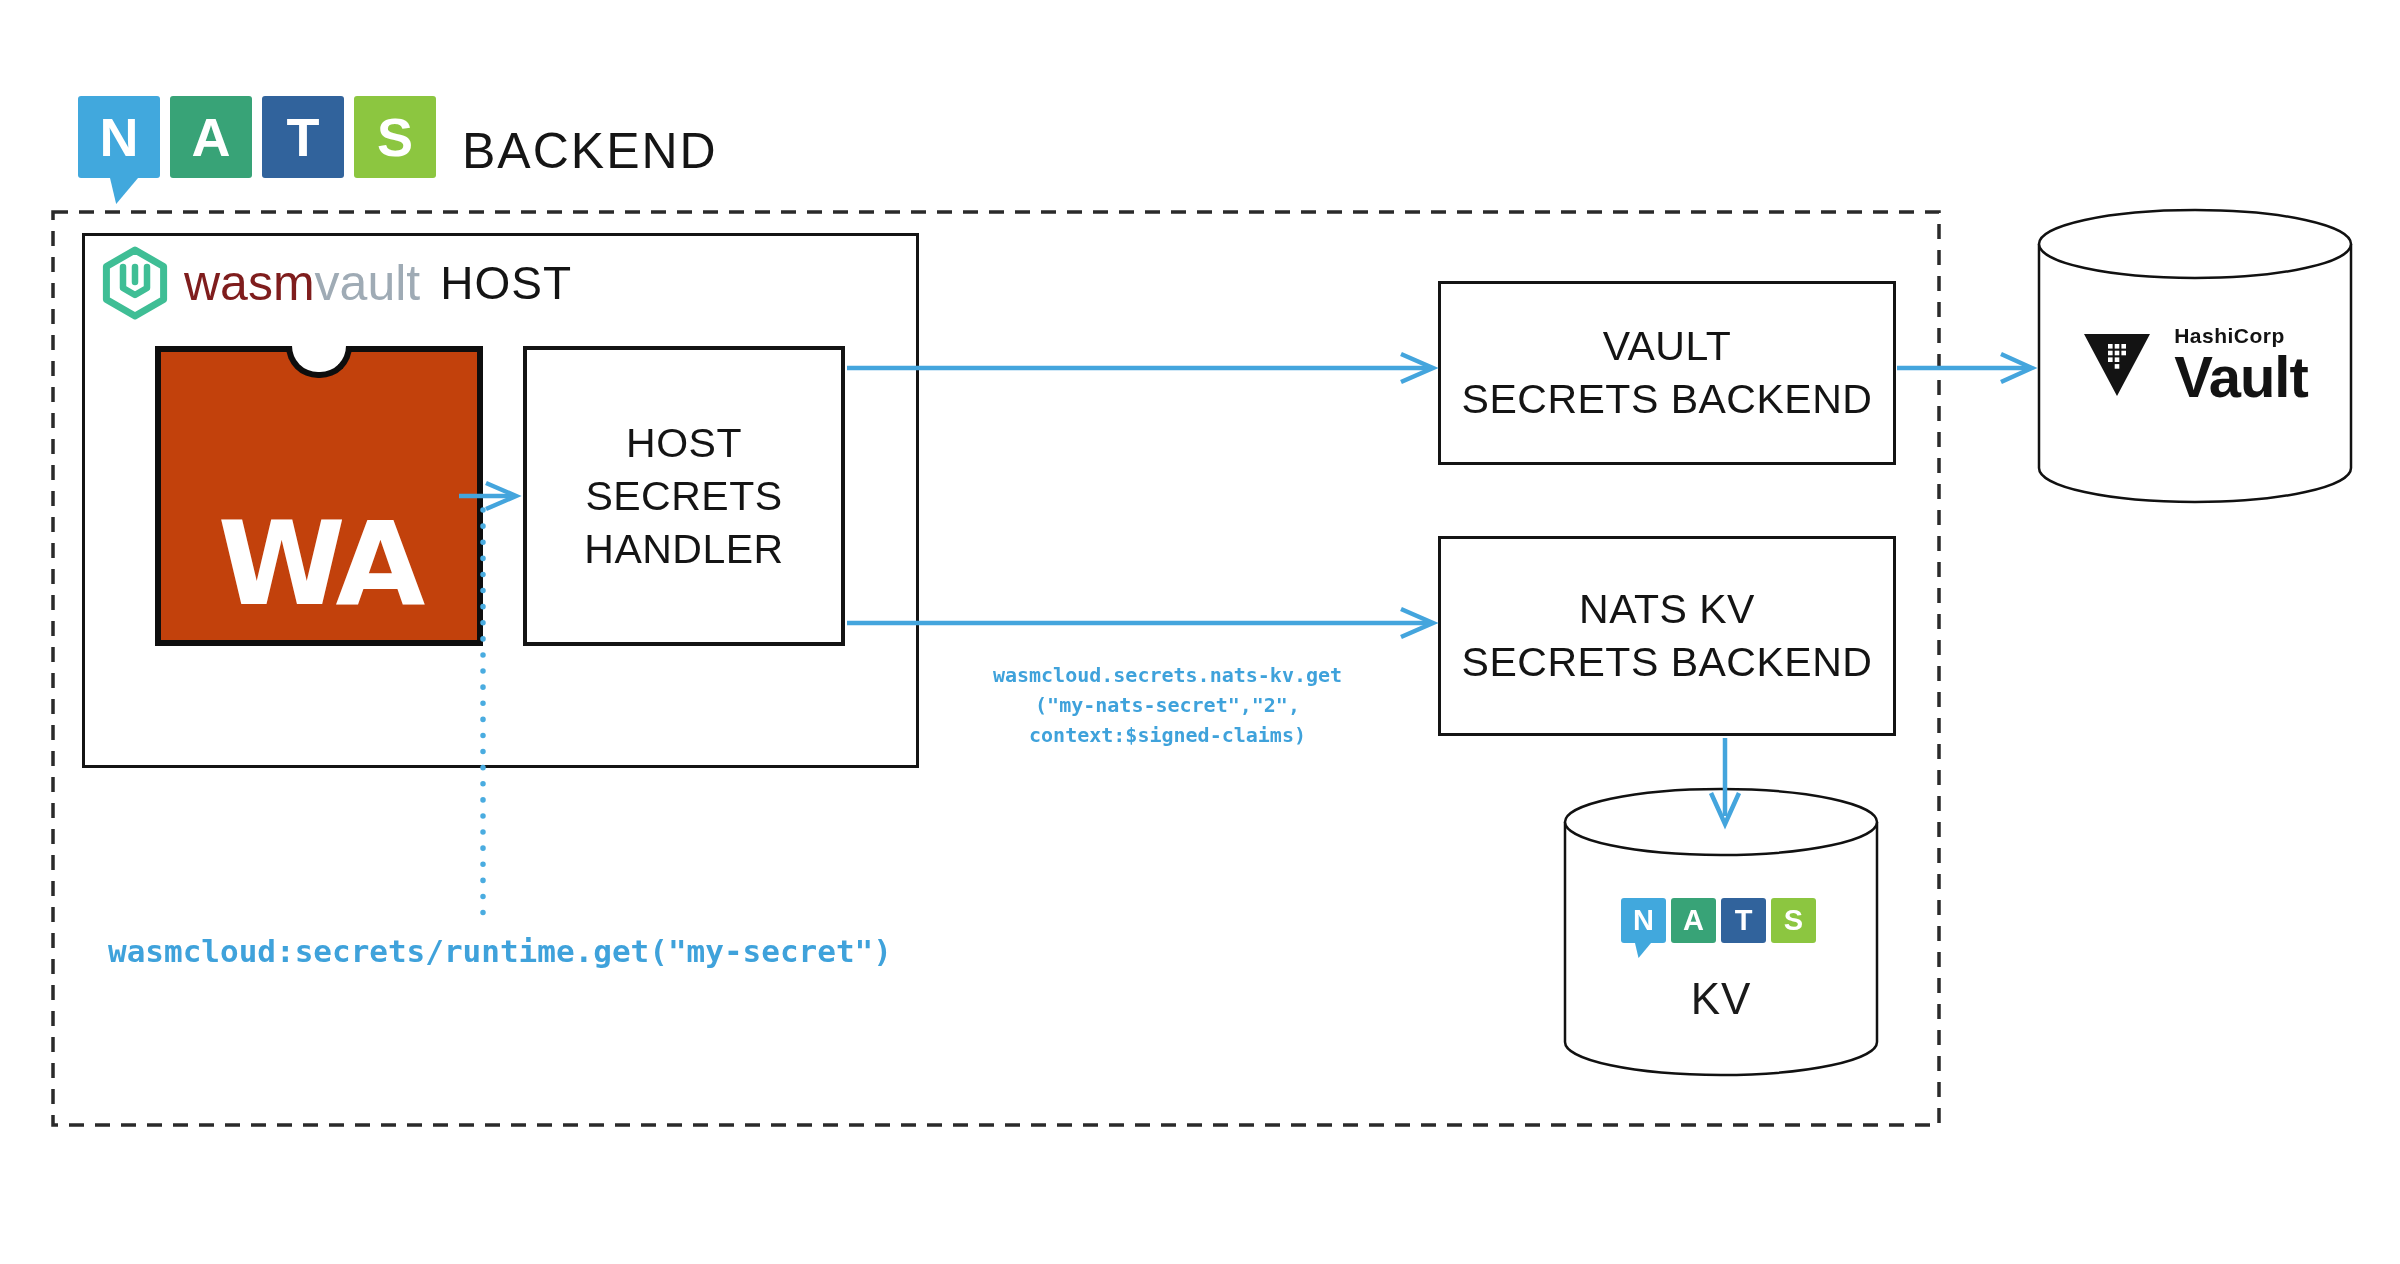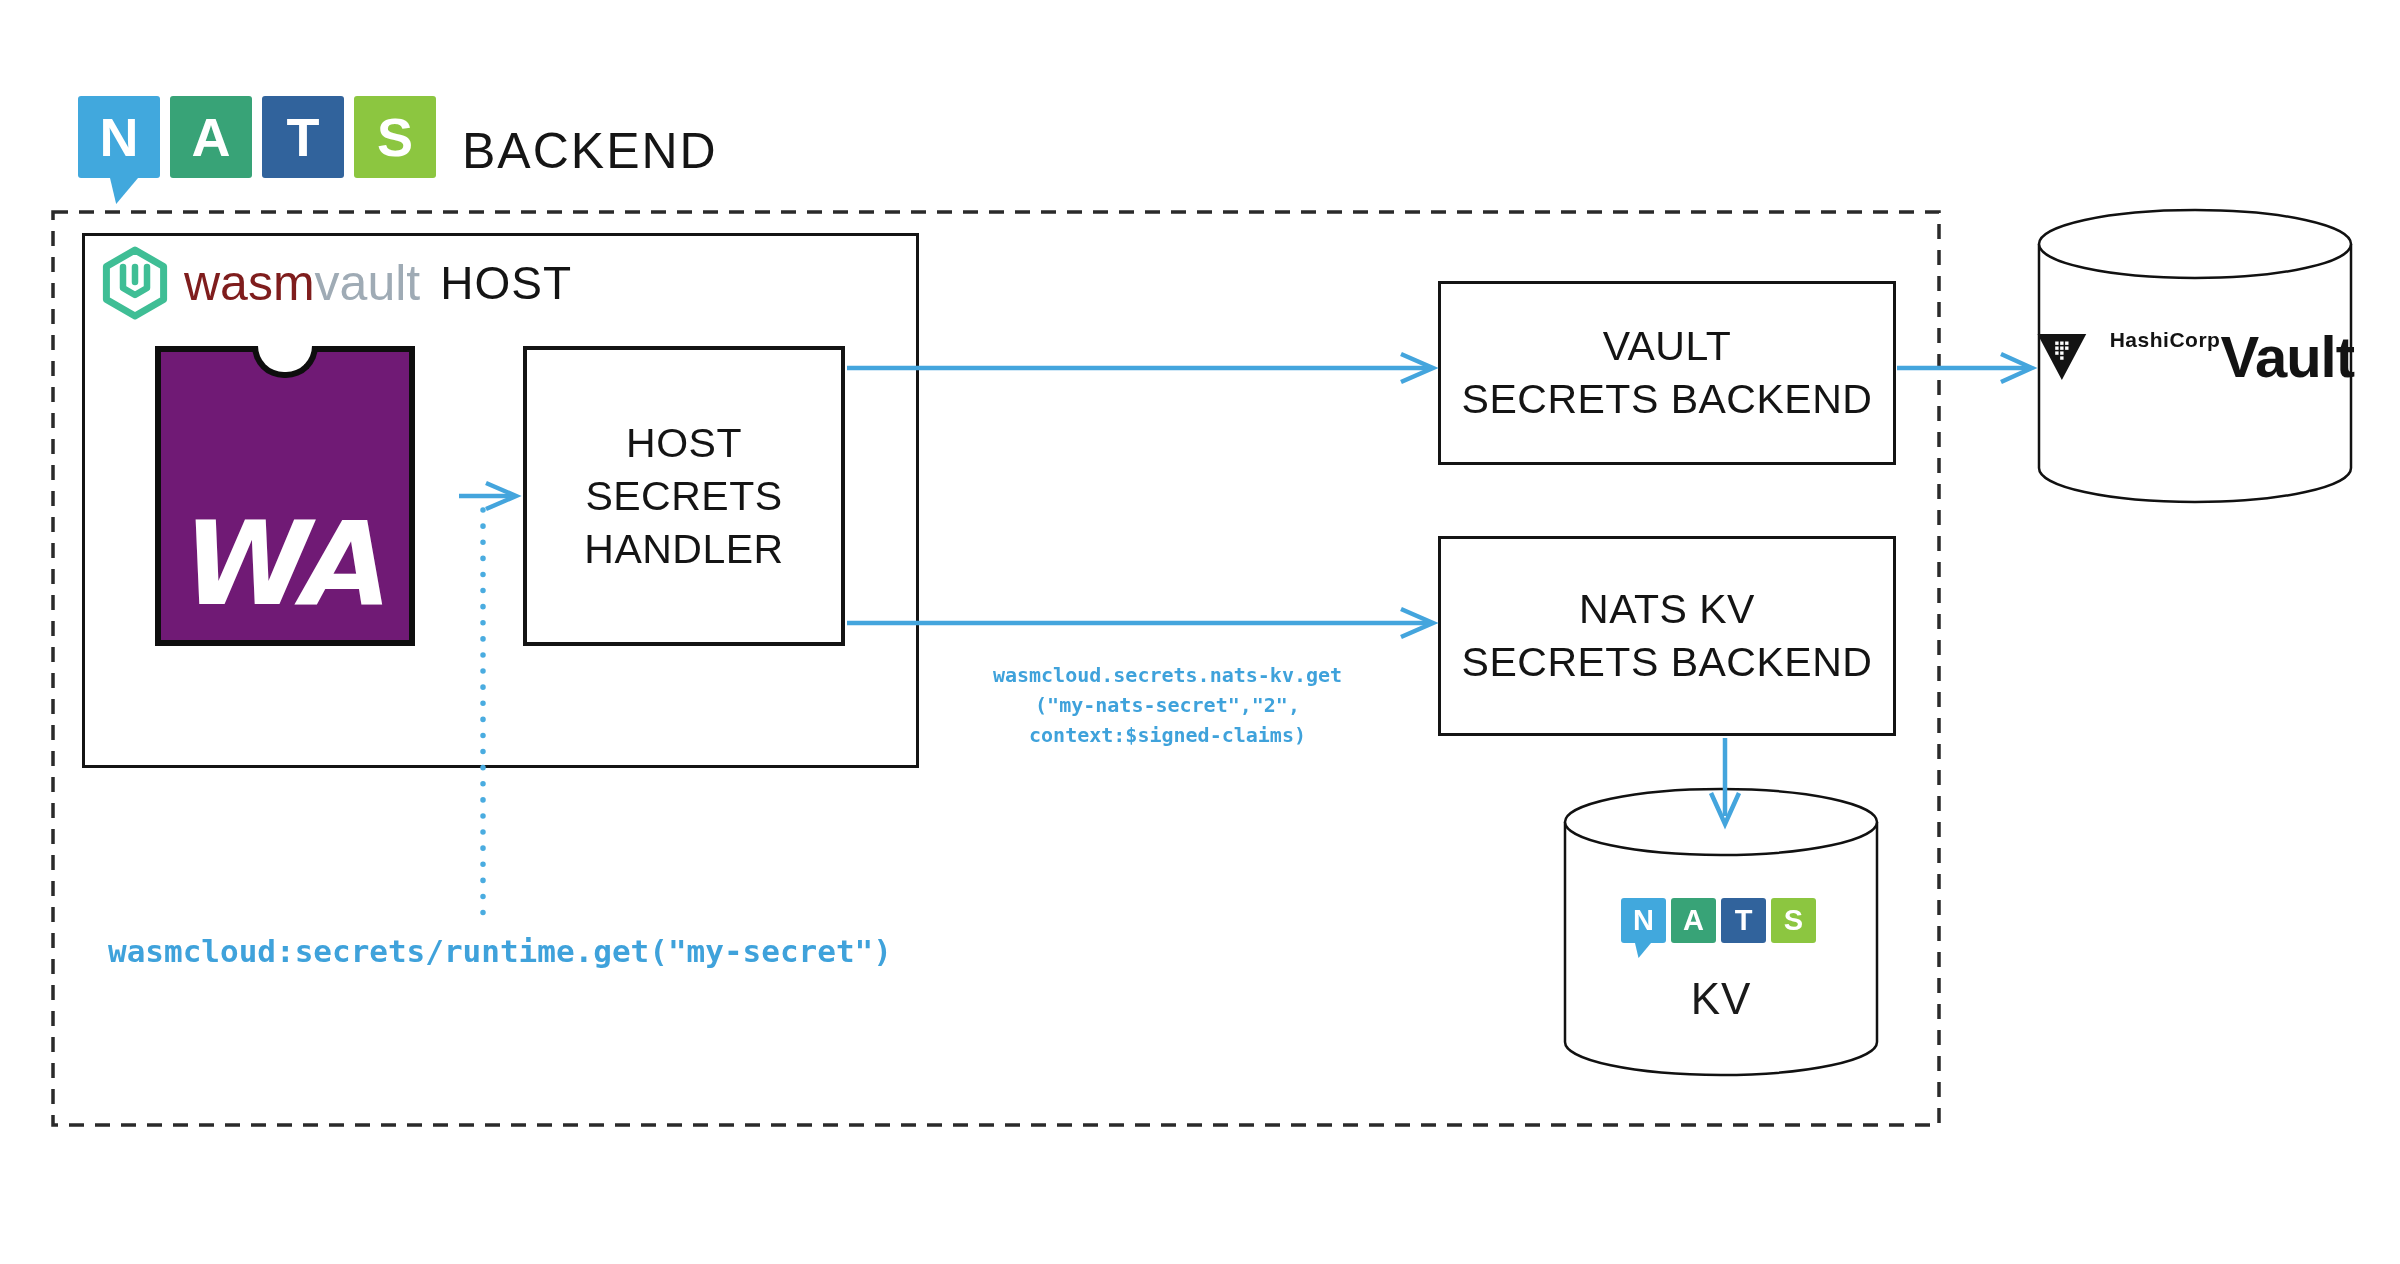--- a/index.html
+++ b/index.html
@@ -21,41 +21,41 @@
   .lattice-label{font-size:50px;letter-spacing:2px;color:#151515;}
 
   
   .hostbox{left:82px;top:233px;width:837px;height:535px;border:3px solid #141414;background:#fff;box-sizing:border-box;}
   .hosthdr{left:102px;top:246px;display:flex;align-items:center;}
   .brand{font-size:50px;margin-left:16px;}
   .brand .b1{color:#7f1d1d;font-weight:400;}
   .brand .b2{color:#9FABB5;font-weight:400;}
   .hosttitle{font-size:46px;color:#141414;margin-left:20px;letter-spacing:1px;}
 
-  .wasq{left:155px;top:346px;width:260px;height:300px;background:#701a75;border:6px solid #0e0e0e;box-sizing:border-box;font-style:italic;}
+  .wasq{left:155px;top:346px;width:328px;height:300px;background:#c2410c;border:6px solid #0e0e0e;box-sizing:border-box;}
   .notch{position:absolute;left:50%;transform:translateX(-50%);top:-6px;width:54px;height:26px;background:#fff;
          border:6px solid #0e0e0e;border-top:none;border-radius:0 0 40px 40px;}
   .wa-text{position:absolute;left:0;bottom:18px;width:100%;text-align:center;color:#fff;
            font-family:"DejaVu Sans",sans-serif;font-weight:800;font-size:116px;line-height:1;letter-spacing:-5px;}
 
   .node{border:3px solid #141414;background:#fff;box-sizing:border-box;display:flex;align-items:center;justify-content:center;}
   .node-label{font-size:41px;line-height:53px;text-align:center;white-space:pre-line;color:#141414;letter-spacing:.5px;}
   .handler{left:523px;top:346px;width:322px;height:300px;border-width:4px;}
   .vaultbox{left:1438px;top:281px;width:458px;height:184px;}
   .natskvbox{left:1438px;top:536px;width:458px;height:200px;}
 
   
   .code{font-family:"DejaVu Sans Mono",monospace;font-weight:700;color:#3FA2DB;}
   .call-vault{left:952px;top:262px;width:430px;font-size:24px;line-height:30px;text-align:center;white-space:pre-line;}
   .call-natskv{left:945px;top:660px;width:445px;font-size:20px;line-height:30px;text-align:center;white-space:pre-line;}
   .call-runtime{left:108px;top:933px;font-size:31px;white-space:nowrap;}
 
   
   .cyl-content{position:absolute;left:0;width:100%;display:flex;align-items:center;justify-content:center;}
-  .vault-wordmark{display:flex;flex-direction:row;align-items:flex-start;color:#131313;margin-left:22px;}
+  .vault-wordmark{display:flex;flex-direction:column;align-items:flex-start;color:#131313;margin-left:22px;}
   .vault-brand{font-size:21px;font-weight:700;letter-spacing:.5px;}
   .vault-product{font-size:58px;font-weight:700;line-height:1;letter-spacing:-1px;}
   .kv-label{font-size:44px;color:#1a1a1a;letter-spacing:1px;}
 
   .overlay{position:absolute;left:0;top:0;z-index:6;pointer-events:none;}
 </style>
 </head>
 <body>
 
 <div class="canvas">

